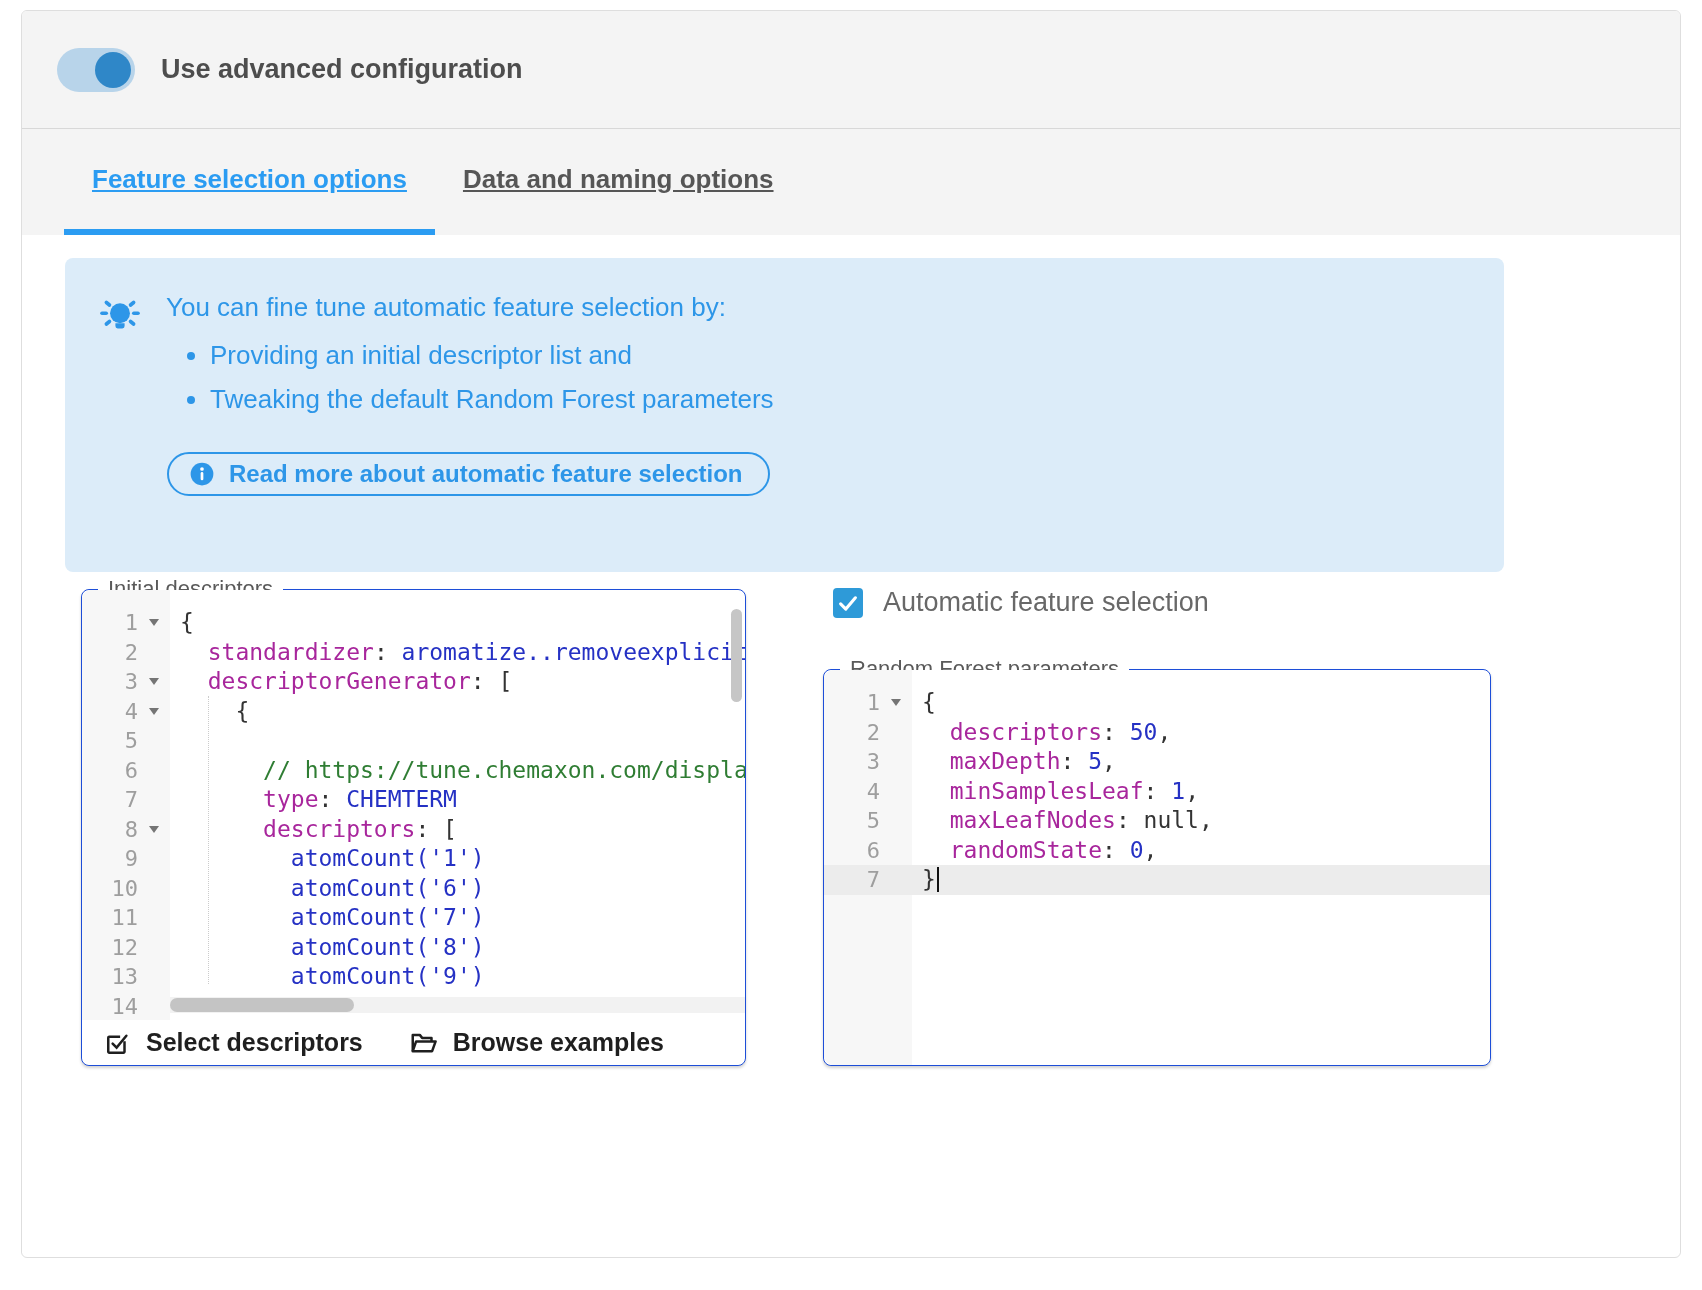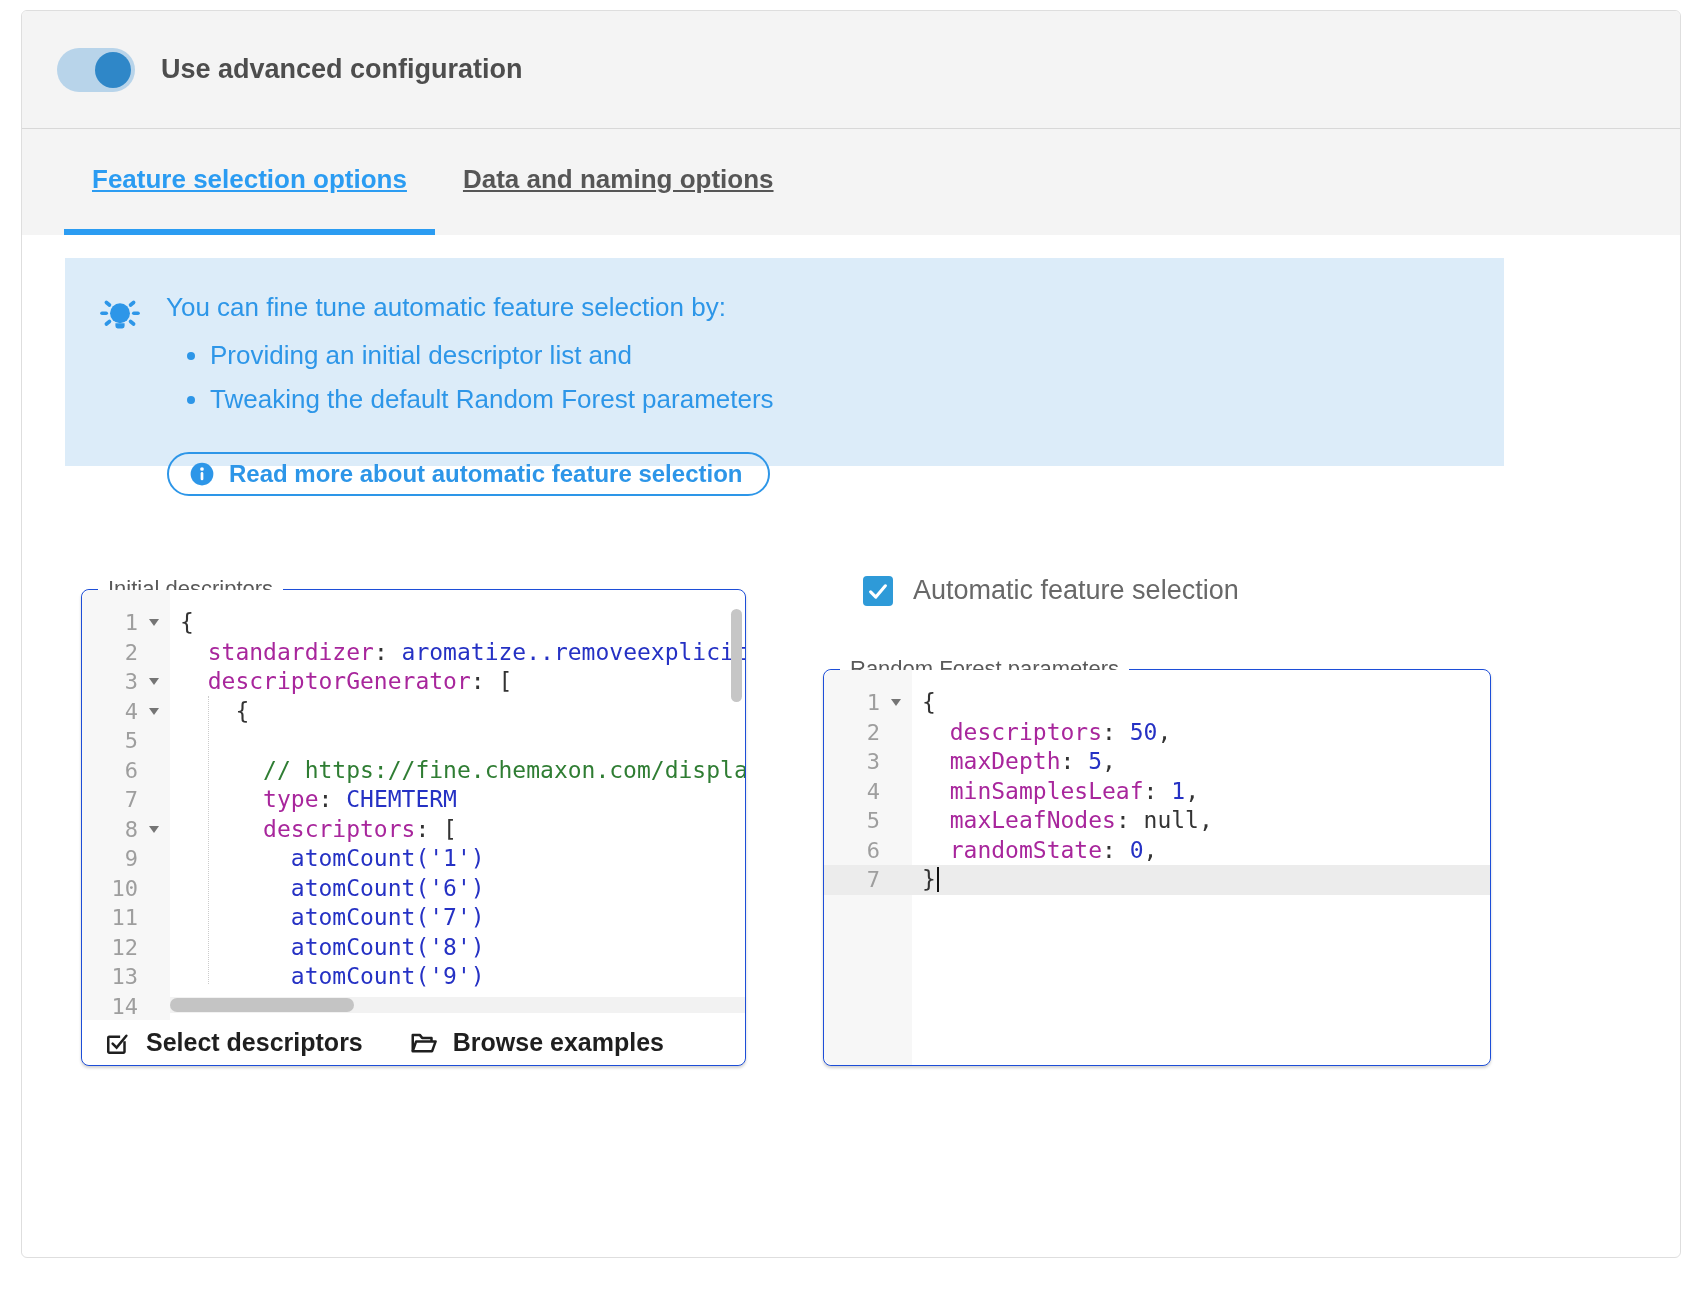--- a/index.html
+++ b/index.html
@@ -18,22 +18,22 @@
 
   
   .tab-row { height:106px; background:#f4f4f4; display:flex; padding-left:42px; }
   .tab { display:flex; align-items:center; padding:0 28px; font-size:26px; font-weight:600; color:#565656;
          border-bottom:6px solid transparent; cursor:pointer;text-decoration:underline; }
   .tab.active { color:#2b9cf2; border-bottom-color:#2b9cf2; }
 
   
   .content { position:relative; height:1018px; background:#fff; }
 
-  .info-box { position:absolute; left:43px; top:23px; width:1439px; height:208px;
-              background:#dcecf9; border-radius:0; padding:34px 44px 0 32px; }
+  .info-box { position:absolute; left:43px; top:23px; width:1439px; height:314px;
+              background:#dcecf9; border-radius:8px; padding:34px 44px 0 32px; }
   .info-flex { display:flex; }
   .bulb-col { width:69px; flex:none; padding-top:4px; }
   .info-title { font-size:26px; color:#2d96e8; margin-bottom:10px; }
   .info-list { margin:0 16px 0 44px; }
   .info-list li { font-size:26px; color:#2d96e8; line-height:44px; }
   .readmore { position:absolute; left:102px; top:194px; height:44px; display:inline-flex; align-items:center; gap:14px;
               border:2px solid #2d96e8; border-radius:23px; padding:0 26px 0 20px; background:transparent; cursor:pointer; }
   .readmore span { font-size:24px; font-weight:600; color:#2d96e8; }
 
   
@@ -65,21 +65,21 @@
   .hscroll { position:absolute; left:88px; right:0; bottom:9px; height:16px; background:#f2f2f2; }
   .hscroll-thumb { position:absolute; left:0; top:1px; width:184px; height:14px; background:#c4c4c4; border-radius:7px; }
   .vscroll-thumb { position:absolute; right:3px; top:19px; width:11px; height:93px; background:#c6c6c6; border-radius:6px; }
 
   .btn-row { position:absolute; left:0; bottom:0; height:45px; width:100%; display:flex; align-items:center;
              padding-left:20px; gap:46px; background:#fff; border-radius:0 0 9px 9px; }
   .ed-btn { display:inline-flex; align-items:center; gap:14px; background:none; border:none; cursor:pointer; }
   .ed-btn span { font-size:25px; font-weight:600; color:#1f1f1f; }
 
   
-  .checkbox-row { position:absolute; left:811px; top:340px; display:flex; align-items:center; gap:20px;margin-left:30px; }
+  .checkbox-row { position:absolute; left:811px; top:352px; display:flex; align-items:center; gap:20px; }
   .checkbox { width:30px; height:30px; border-radius:4px; background:#2e9ad8; display:flex; align-items:center; justify-content:center; cursor:pointer; }
   .checkbox-label { font-size:27px; color:#686868; }
 </style>
 </head>
 <body>
 
 <div class="card">
 
   <div class="toggle-row">
     <div class="switch">
@@ -167,21 +167,21 @@
               </span>
               <span class="ctext"><span class="tok-p">    {</span></span>
             </div>
             <div class="cline">
               <span class="ln">5</span>
               <span class="fold"></span>
             </div>
             <div class="cline">
               <span class="ln">6</span>
               <span class="fold"></span>
-              <span class="ctext"><span class="tok-p">      </span><span class="tok-c">// https://fine.chemaxon.com/displa</span></span>
+              <span class="ctext"><span class="tok-p">      </span><span class="tok-c">// https://tune.chemaxon.com/displa</span></span>
             </div>
             <div class="cline">
               <span class="ln">7</span>
               <span class="fold"></span>
               <span class="ctext"><span class="tok-p">      </span><span class="tok-k">type</span><span class="tok-p">: </span><span class="tok-v">CHEMTERM</span></span>
             </div>
             <div class="cline">
               <span class="ln">8</span>
               <span class="fold">
                 <span class="arrow"></span>

